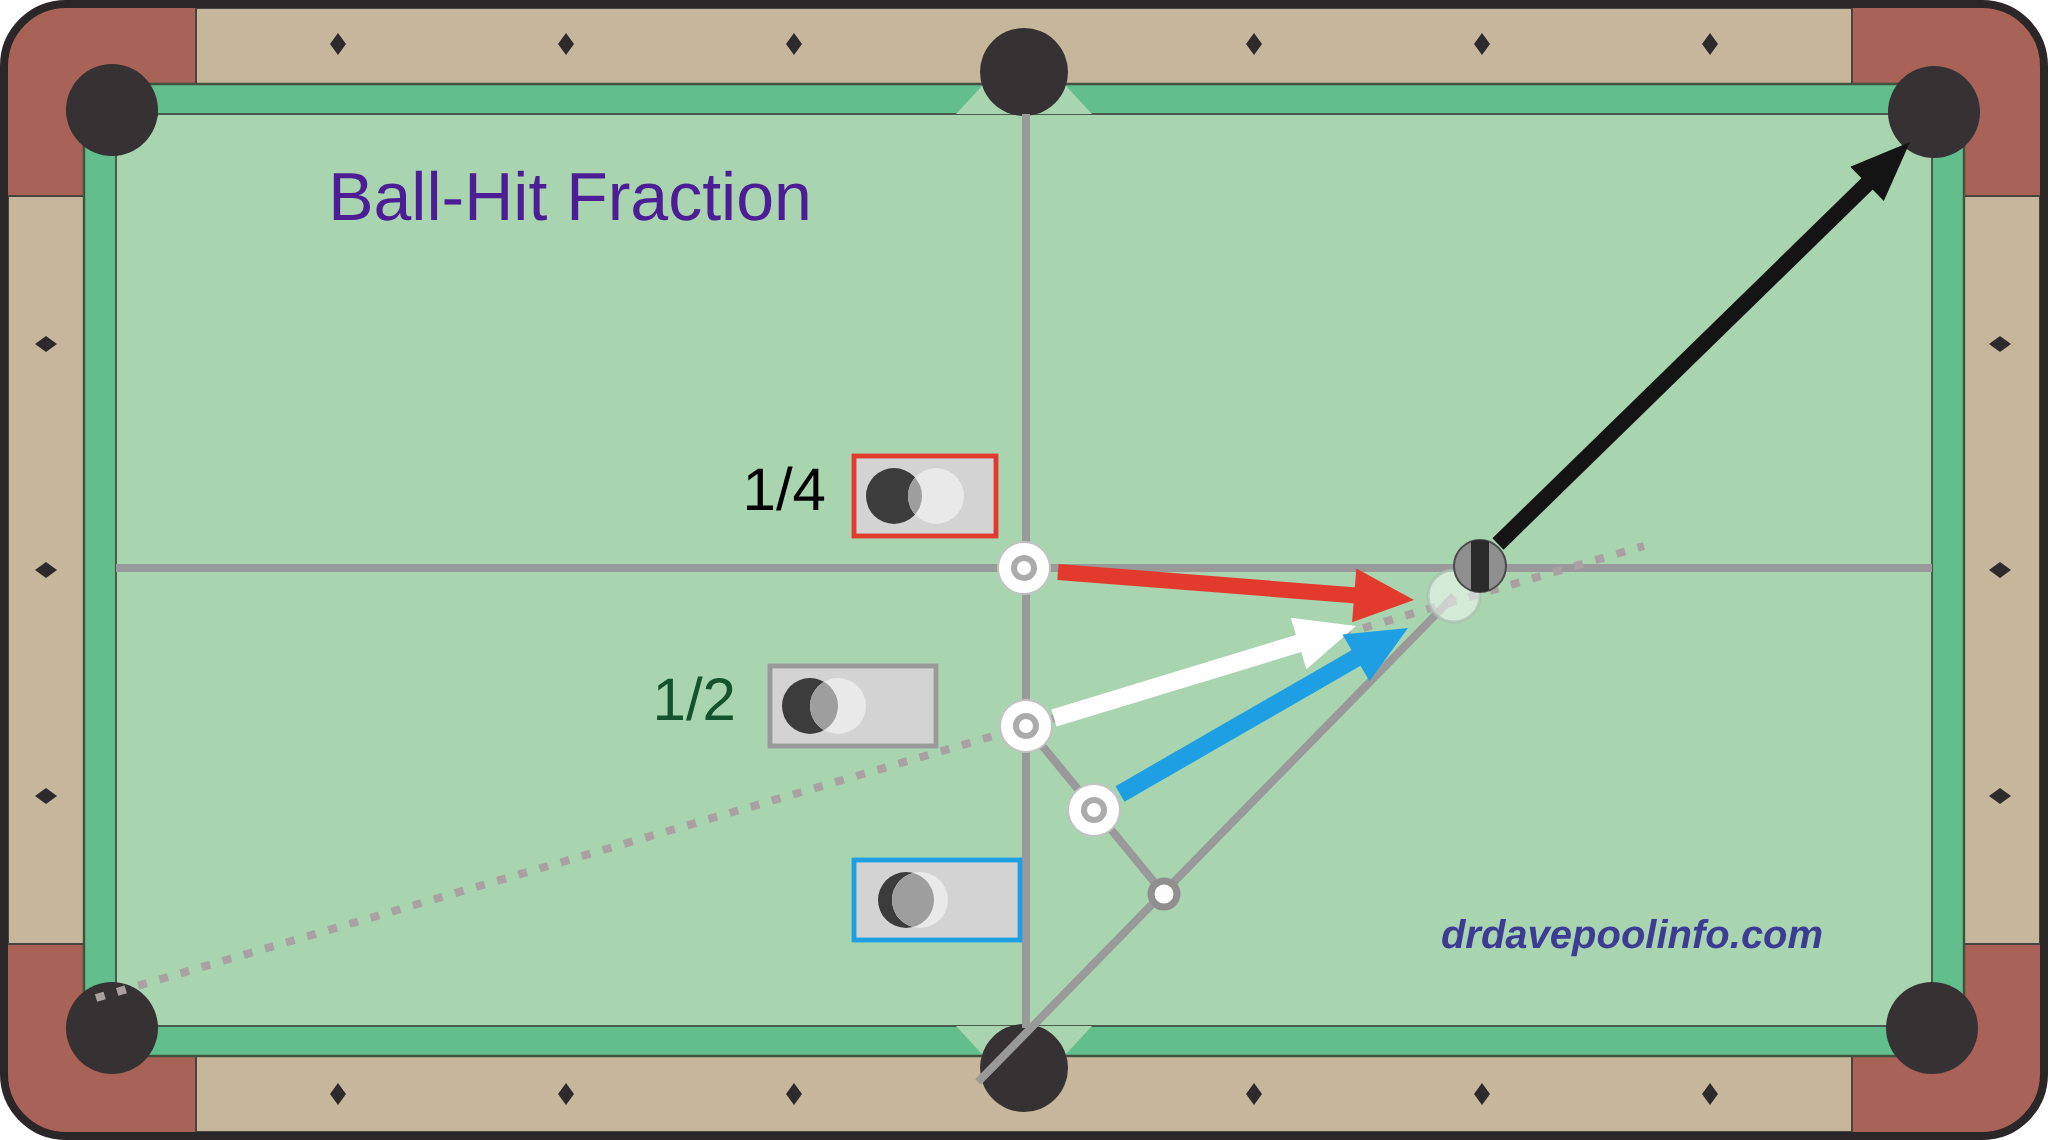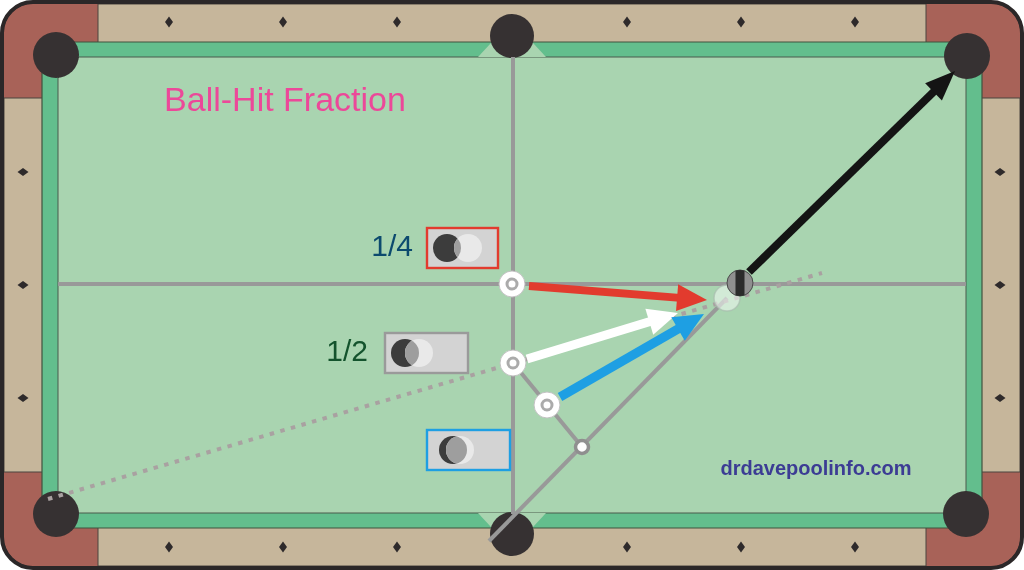--- a/index.html
+++ b/index.html
@@ -8,27 +8,27 @@
   .stage svg{position:absolute;left:0;top:0;}
   
   .corner-base{fill:#A86258;stroke:#3a3233;stroke-width:1.5;}
   .rail{fill:#C6B69B;stroke:#4a443f;stroke-width:1;}
   .cushion{fill:#63BE8D;stroke:#41523f;stroke-width:1.2;}
   .felt{fill:#A9D4B0;stroke:#4a5a4c;stroke-width:1;}
   .notch{fill:#A9D4B0;stroke:none;}
   .outer-stroke{fill:none;stroke:#2B2728;stroke-width:4;}
   
   .ttl{position:absolute;left:60px;top:80px;width:450px;text-align:center;
-       color:#ec4899;font-size:34px;line-height:39px;}
+       color:#4c1d95;font-size:34px;line-height:39px;}
   .flabel{position:absolute;width:100px;text-align:right;font-size:30px;line-height:30px;}
-  .lbl-14{left:313px;top:231px;color:#0c4a6e;}
+  .lbl-14{left:313px;top:231px;color:#000000;}
   .lbl-12{left:268px;top:336px;color:#14532d;}
   .lbl-34{left:320px;top:433px;color:#1E9FE3;}
   .watermark{position:absolute;left:711px;top:457px;width:210px;text-align:center;
-       color:#3C3C94;font-size:20px;font-weight:bold;}
+       color:#3C3C94;font-size:20px;font-weight:bold;font-style:italic;}
 </style>
 </head>
 <body>
 
 <div class="stage">
   <svg id="table-svg" width="1024" height="570" viewBox="0 0 1024 570">
     <rect class="corner-base" x="3" y="3" width="1018" height="564" rx="30"></rect>
     <rect class="rail" x="98" y="4" width="828" height="39"></rect>
     <rect class="rail" x="98" y="527" width="828" height="39"></rect>
     <rect class="rail" x="4" y="98" width="39" height="374"></rect>

